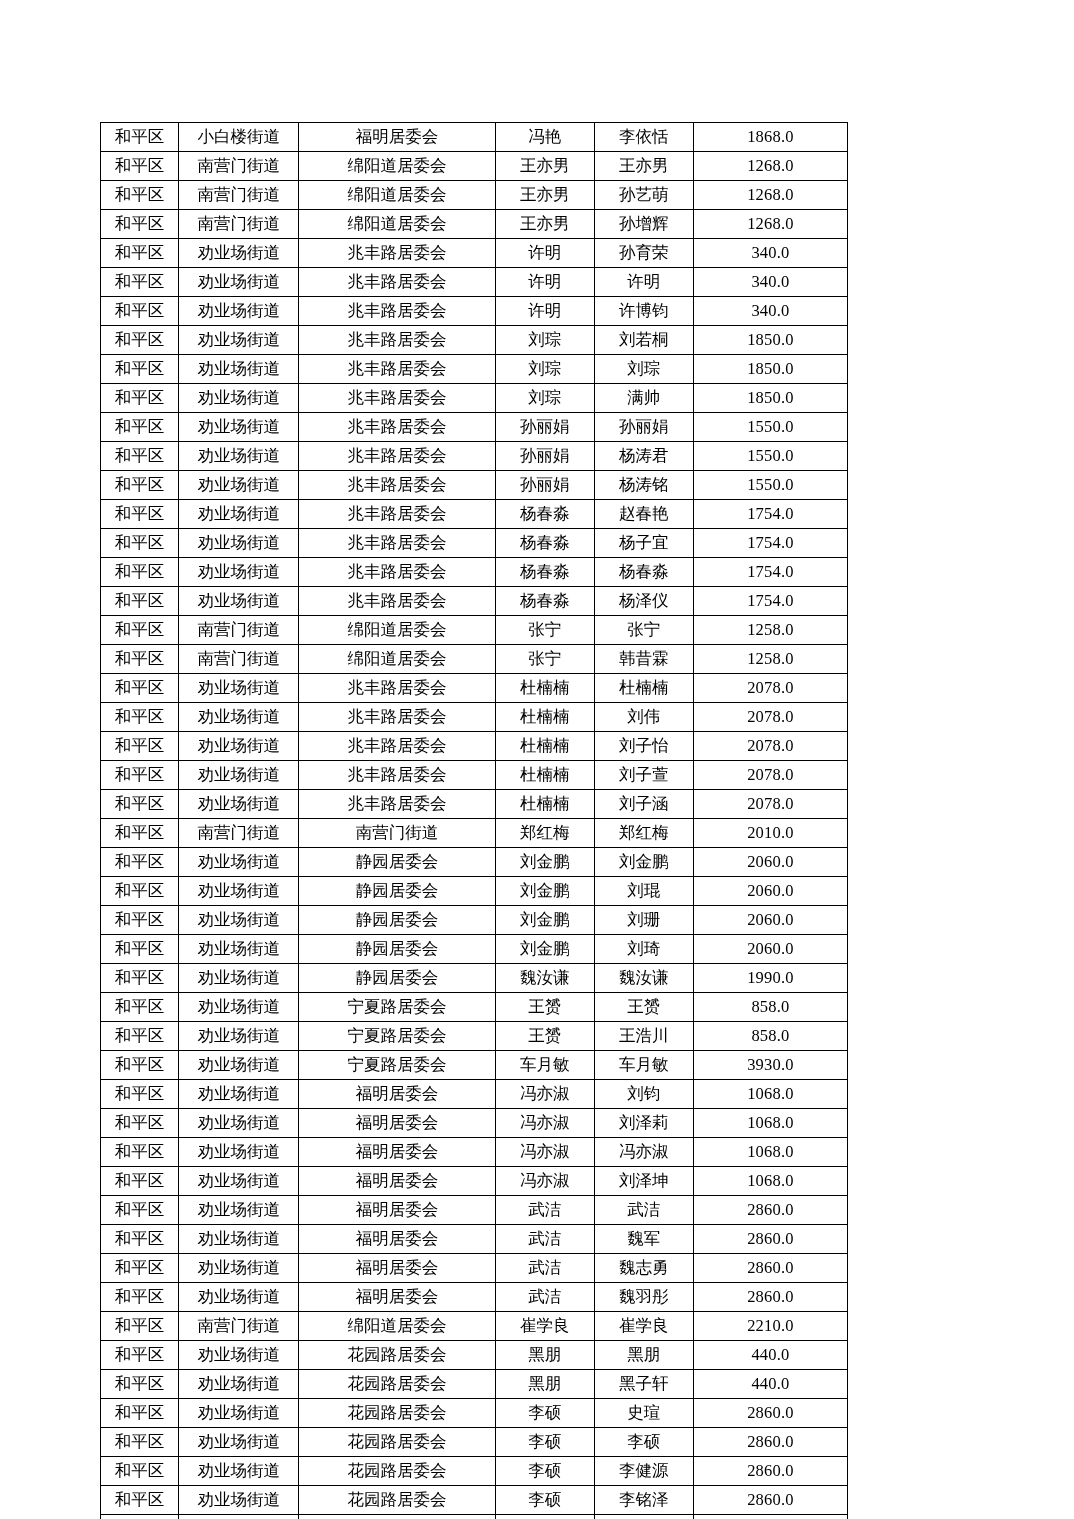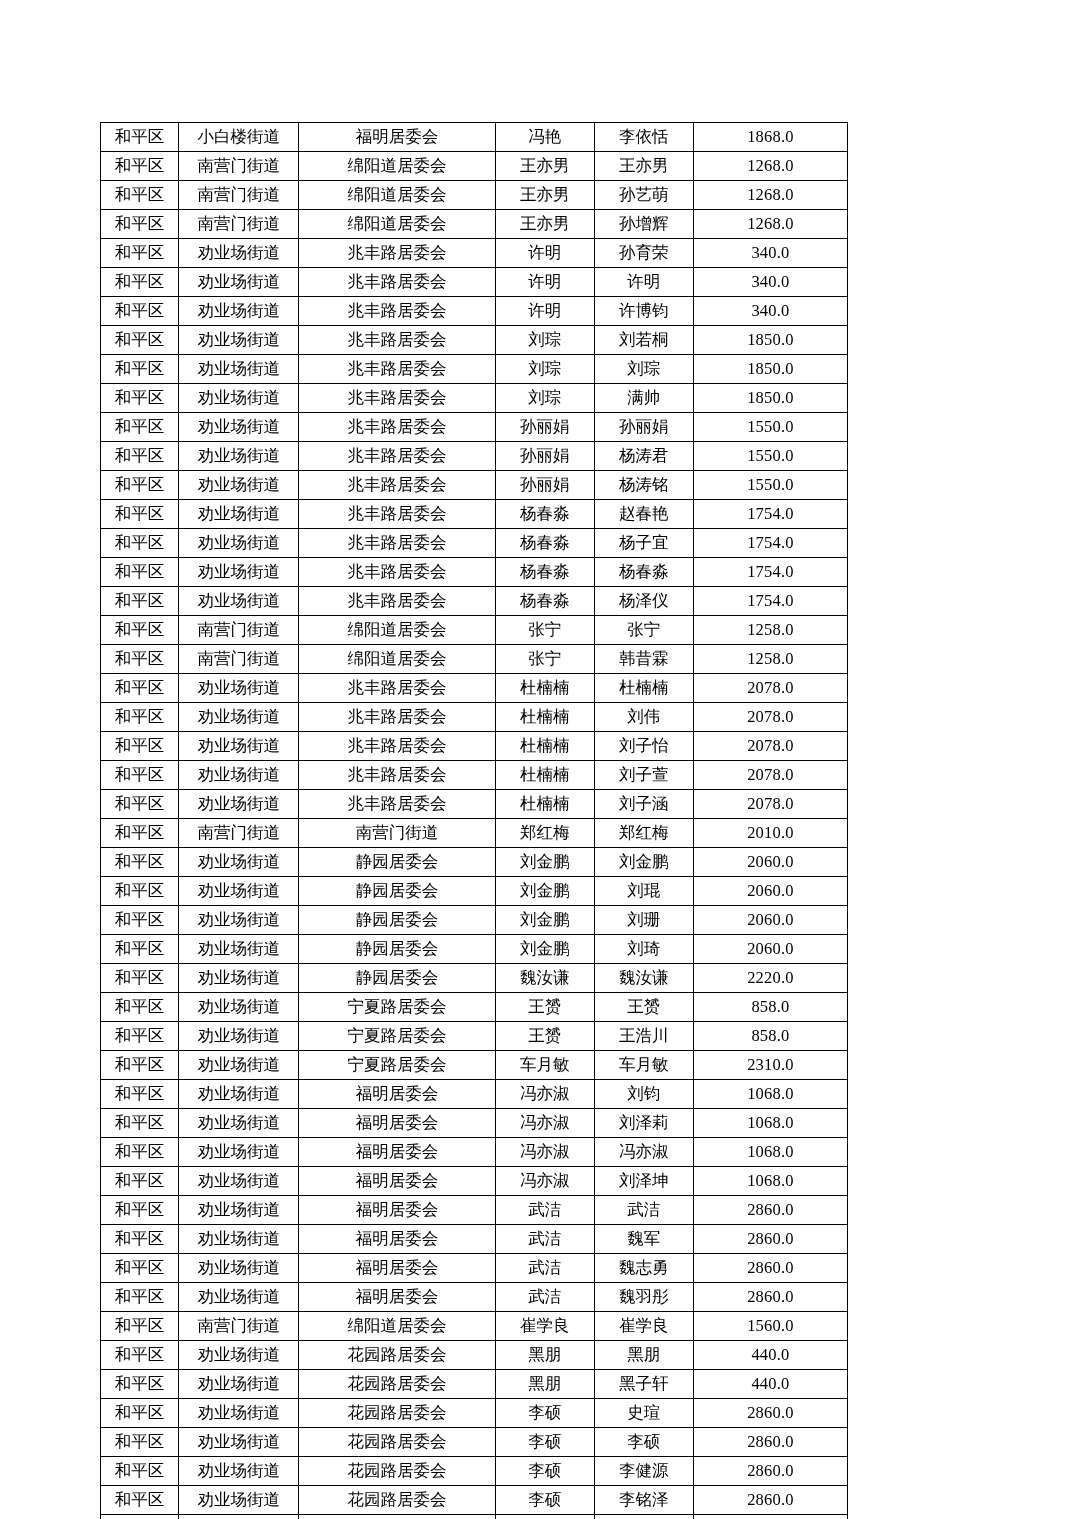--- a/index.html
+++ b/index.html
@@ -298,21 +298,21 @@
             <td>刘金鹏</td>
             <td>刘琦</td>
             <td class="num">2060.0</td>
           </tr>
           <tr>
             <td>和平区</td>
             <td>劝业场街道</td>
             <td>静园居委会</td>
             <td>魏汝谦</td>
             <td>魏汝谦</td>
-            <td class="num">2220.0</td>
+            <td class="num">1990.0</td>
           </tr>
           <tr>
             <td>和平区</td>
             <td>劝业场街道</td>
             <td>宁夏路居委会</td>
             <td>王赟</td>
             <td>王赟</td>
             <td class="num">858.0</td>
           </tr>
           <tr>
@@ -322,21 +322,21 @@
             <td>王赟</td>
             <td>王浩川</td>
             <td class="num">858.0</td>
           </tr>
           <tr>
             <td>和平区</td>
             <td>劝业场街道</td>
             <td>宁夏路居委会</td>
             <td>车月敏</td>
             <td>车月敏</td>
-            <td class="num">2310.0</td>
+            <td class="num">3930.0</td>
           </tr>
           <tr>
             <td>和平区</td>
             <td>劝业场街道</td>
             <td>福明居委会</td>
             <td>冯亦淑</td>
             <td>刘钧</td>
             <td class="num">1068.0</td>
           </tr>
           <tr>
@@ -394,21 +394,21 @@
             <td>武洁</td>
             <td>魏羽彤</td>
             <td class="num">2860.0</td>
           </tr>
           <tr>
             <td>和平区</td>
             <td>南营门街道</td>
             <td>绵阳道居委会</td>
             <td>崔学良</td>
             <td>崔学良</td>
-            <td class="num">1560.0</td>
+            <td class="num">2210.0</td>
           </tr>
           <tr>
             <td>和平区</td>
             <td>劝业场街道</td>
             <td>花园路居委会</td>
             <td>黑朋</td>
             <td>黑朋</td>
             <td class="num">440.0</td>
           </tr>
           <tr>

